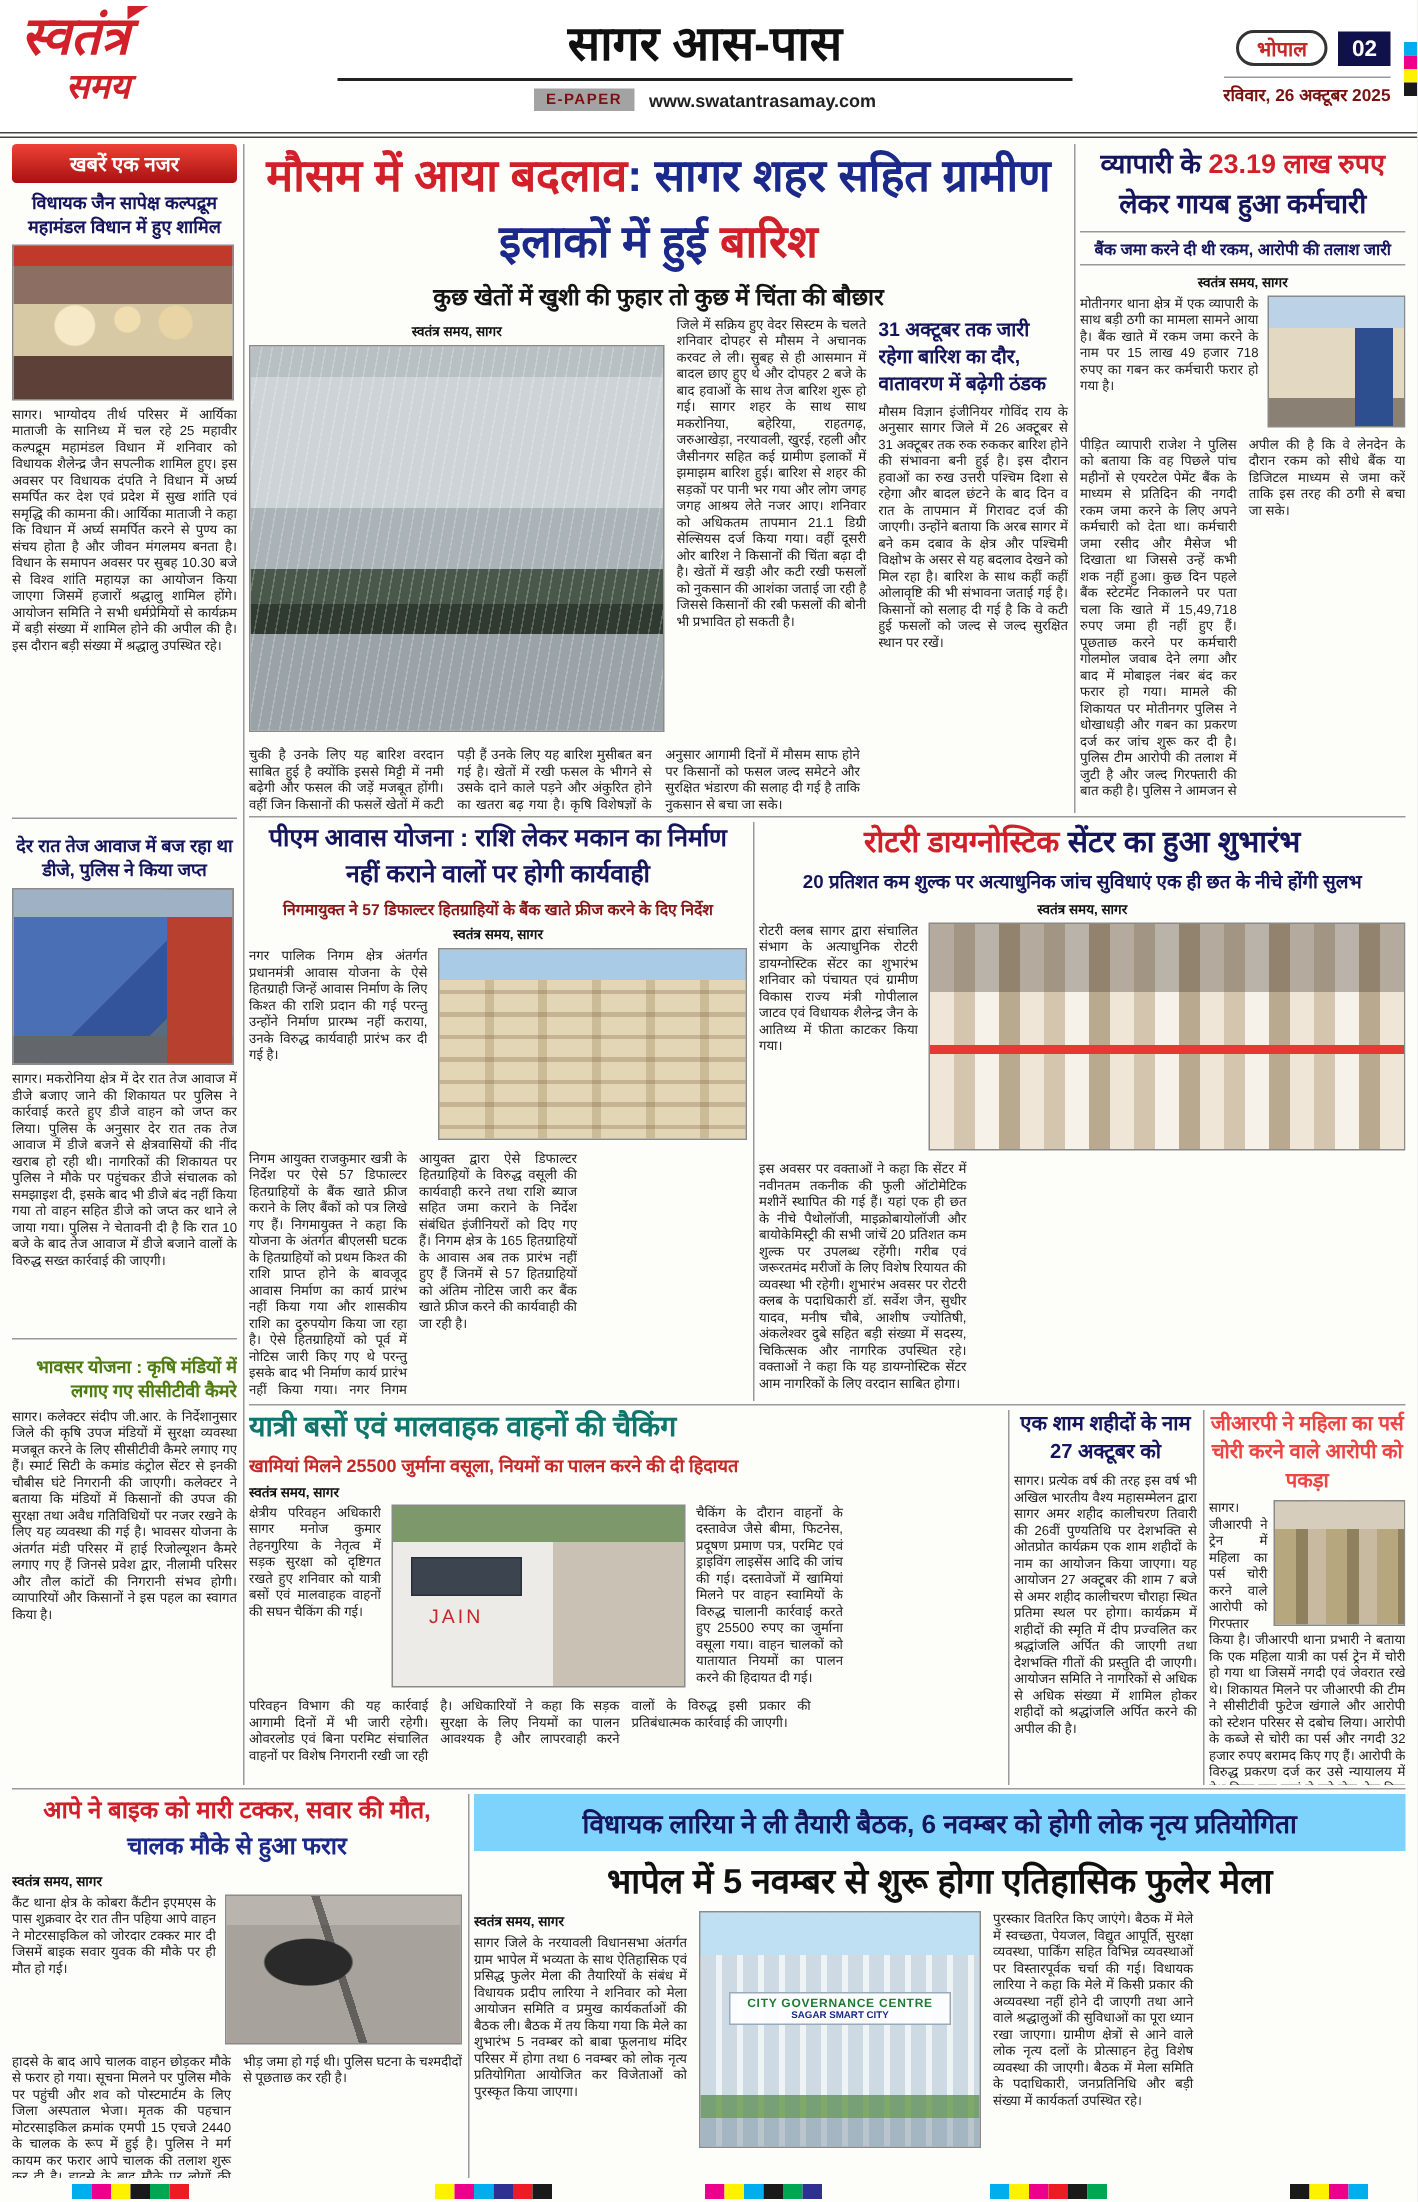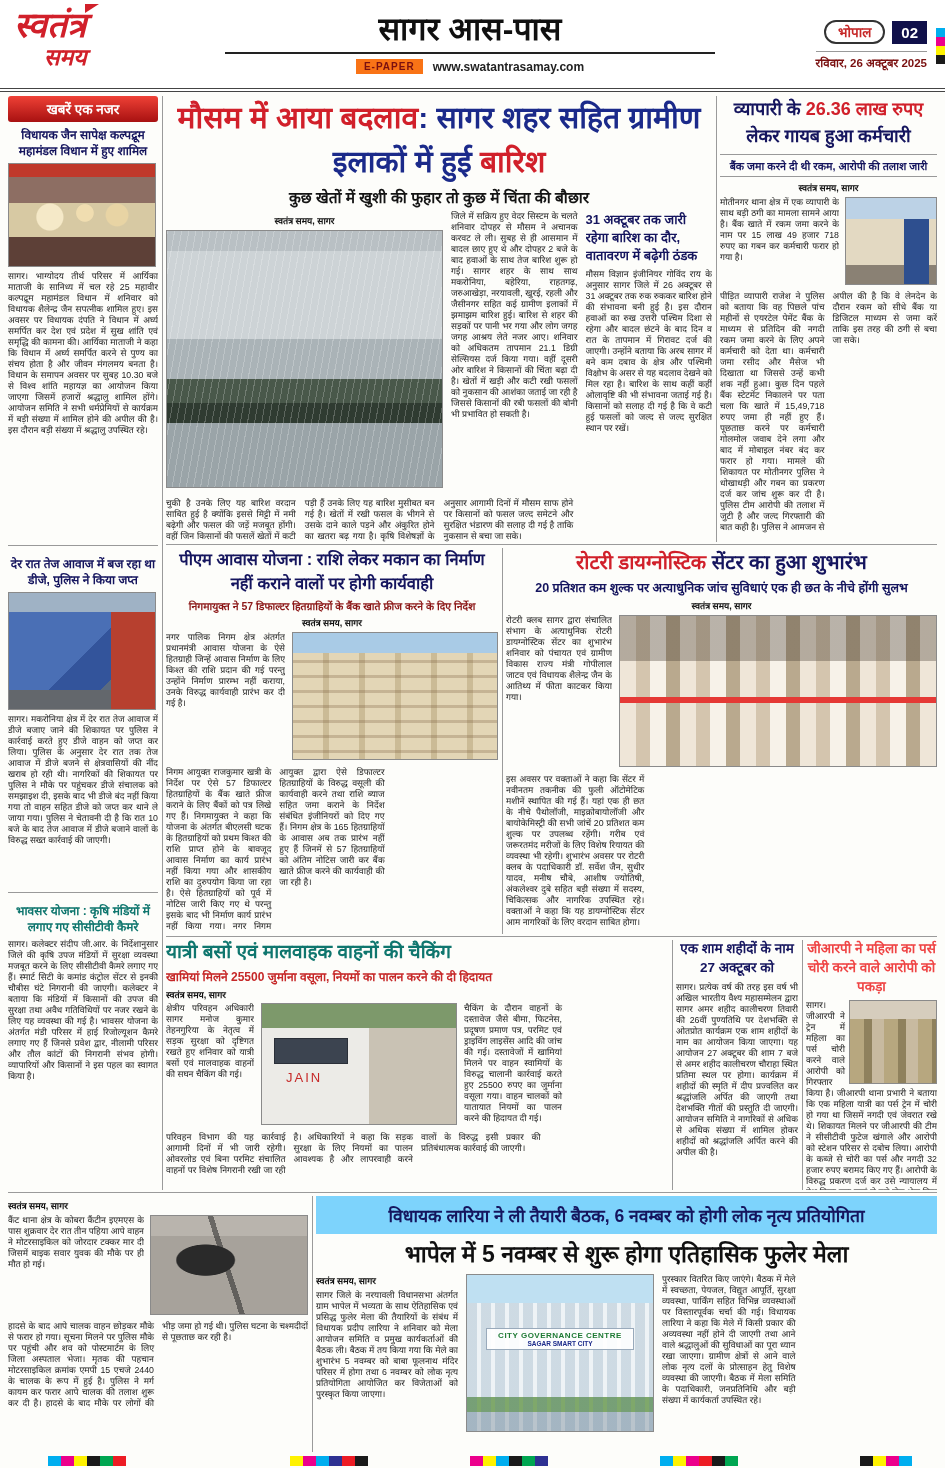--- a/index.html
+++ b/index.html
@@ -16,37 +16,37 @@
 
   
   .masthead{left:0;top:0;width:945px;height:92px;border-bottom:4px double #444;background:#fff;}
   .logo{position:absolute;left:14px;top:6px;color:#d1202a;}
   .logo-top{font-size:35px;font-weight:bold;font-style:italic;line-height:38px;}
   .logo-bottom{font-size:23px;font-weight:bold;font-style:italic;margin-left:30px;line-height:26px;}
   .flag-icon{position:absolute;right:-12px;top:-2px;width:0;height:0;border-left:14px solid #d1202a;border-bottom:9px solid transparent;}
   .mast-center{position:absolute;left:225px;top:8px;width:490px;text-align:center;}
   .section-title{font-size:32px;font-weight:bold;line-height:42px;border-bottom:2px solid #222;padding-bottom:2px;color:#101010;}
   .mast-sub{margin-top:5px;display:flex;justify-content:center;gap:10px;align-items:center;}
-  .epaper{background:#f97316;color:#7a1010;font-weight:bold;font-size:10px;padding:2px 8px;letter-spacing:1px;}
+  .epaper{background:#a3a3a3;color:#7a1010;font-weight:bold;font-size:10px;padding:2px 8px;letter-spacing:1px;}
   .website{font-weight:bold;font-size:12px;color:#222;}
   .mast-right{position:absolute;right:18px;top:20px;text-align:right;}
   .mr-row{display:flex;gap:7px;justify-content:flex-end;align-items:center;}
   .city-badge{border:2px solid #333;border-radius:14px;padding:1px 12px;color:#c62828;font-weight:bold;font-size:13.5px;}
   .page-no{background:#10104a;color:#fff;font-weight:bold;font-size:15px;padding:3px 9px;}
   .date-line{margin-top:7px;color:#7a1010;font-weight:bold;font-size:11.5px;border-top:1px solid #999;padding-top:3px;}
   .corner-cmyk{position:absolute;right:0;top:28px;display:flex;flex-direction:column;}
   .corner-cmyk i{width:9px;height:9px;display:block;}
 
   
   .sidebar{left:8px;top:96px;width:150px;height:1094px;}
   .sidebar-head{background:linear-gradient(180deg,#ef4136,#a81111);color:#fff;font-weight:bold;font-size:13.5px;text-align:center;padding:4px 0;border-radius:3px;}
   .sb-article{overflow:hidden;border-bottom:1px solid #999;padding-bottom:4px;margin-bottom:5px;}
   .sb-a1{height:424px;} .sb-a2{height:342px;} .sb-a3{height:288px;border-bottom:none;}
   .sb-title{color:#15155e;font-size:12px;font-weight:bold;text-align:center;line-height:1.35;margin:5px 0 4px;}
-  .sb-title.red{color:#0f766e;}
+  .sb-title.red{color:#4d7c0f;text-align:right;}
   .photo-stage{width:148px;height:104px;margin-bottom:4px;background:
     linear-gradient(180deg,#c0392b 0 13%,rgba(0,0,0,0) 13%),
     radial-gradient(circle at 28% 52%, #f5e9c8 0 11%, rgba(0,0,0,0) 12%),
     radial-gradient(circle at 52% 48%, #f0ddb0 0 9%, rgba(0,0,0,0) 10%),
     radial-gradient(circle at 74% 50%, #e8d4a4 0 9%, rgba(0,0,0,0) 10%),
     linear-gradient(180deg,#8d6e63 0 38%,#d7c9a3 38% 72%,#5d4037 72%);}
   .photo-dj{width:148px;height:118px;margin-bottom:4px;background:
     linear-gradient(180deg,#9fb2c5 0 16%,rgba(0,0,0,0) 16%),
     linear-gradient(90deg,rgba(0,0,0,0) 70%,#b7402f 70%),
     linear-gradient(0deg,#63676c 0 16%,rgba(0,0,0,0) 16%),
@@ -230,21 +230,21 @@
       </div>
       <div class="main-col">
         <h3 class="substory-title">31 अक्टूबर तक जारी रहेगा बारिश का दौर, वातावरण में बढ़ेगी ठंडक</h3>
         <p class="body">मौसम विज्ञान इंजीनियर गोविंद राय के अनुसार सागर जिले में 26 अक्टूबर से 31 अक्टूबर तक रुक रुककर बारिश होने की संभावना बनी हुई है। इस दौरान हवाओं का रुख उत्तरी पश्चिम दिशा से रहेगा और बादल छंटने के बाद दिन व रात के तापमान में गिरावट दर्ज की जाएगी। उन्होंने बताया कि अरब सागर में बने कम दबाव के क्षेत्र और पश्चिमी विक्षोभ के असर से यह बदलाव देखने को मिल रहा है। बारिश के साथ कहीं कहीं ओलावृष्टि की भी संभावना जताई गई है। किसानों को सलाह दी गई है कि वे कटी हुई फसलों को जल्द से जल्द सुरक्षित स्थान पर रखें।</p>
       </div>
     </div>
     <p class="body bottom-strip">चुकी है उनके लिए यह बारिश वरदान साबित हुई है क्योंकि इससे मिट्टी में नमी बढ़ेगी और फसल की जड़ें मजबूत होंगी। वहीं जिन किसानों की फसलें खेतों में कटी पड़ी हैं उनके लिए यह बारिश मुसीबत बन गई है। खेतों में रखी फसल के भीगने से उसके दाने काले पड़ने और अंकुरित होने का खतरा बढ़ गया है। कृषि विशेषज्ञों के अनुसार आगामी दिनों में मौसम साफ होने पर किसानों को फसल जल्द समेटने और सुरक्षित भंडारण की सलाह दी गई है ताकि नुकसान से बचा जा सके।</p>
   </section>
 
   <section class="trader-story">
-    <h2 class="trader-headline"><span>व्यापारी के </span><span class="red">26.36 लाख रुपए</span><span> लेकर गायब हुआ कर्मचारी</span></h2>
+    <h2 class="trader-headline"><span>व्यापारी के </span><span class="red">23.19 लाख रुपए</span><span> लेकर गायब हुआ कर्मचारी</span></h2>
     <div class="trader-subhead">बैंक जमा करने दी थी रकम, आरोपी की तलाश जारी</div>
     <div class="byline">स्वतंत्र समय, सागर</div>
     <div class="trader-row">
       <p class="body trader-intro">मोतीनगर थाना क्षेत्र में एक व्यापारी के साथ बड़ी ठगी का मामला सामने आया है। बैंक खाते में रकम जमा करने के नाम पर 15 लाख 49 हजार 718 रुपए का गबन कर कर्मचारी फरार हो गया है।</p>
       <div class="photo photo-police-station"></div>
     </div>
     <p class="body trader-rest">पीड़ित व्यापारी राजेश ने पुलिस को बताया कि वह पिछले पांच महीनों से एयरटेल पेमेंट बैंक के माध्यम से प्रतिदिन की नगदी रकम जमा करने के लिए अपने कर्मचारी को देता था। कर्मचारी जमा रसीद और मैसेज भी दिखाता था जिससे उन्हें कभी शक नहीं हुआ। कुछ दिन पहले बैंक स्टेटमेंट निकालने पर पता चला कि खाते में 15,49,718 रुपए जमा ही नहीं हुए हैं। पूछताछ करने पर कर्मचारी गोलमोल जवाब देने लगा और बाद में मोबाइल नंबर बंद कर फरार हो गया। मामले की शिकायत पर मोतीनगर पुलिस ने धोखाधड़ी और गबन का प्रकरण दर्ज कर जांच शुरू कर दी है। पुलिस टीम आरोपी की तलाश में जुटी है और जल्द गिरफ्तारी की बात कही है। पुलिस ने आमजन से अपील की है कि वे लेनदेन के दौरान रकम को सीधे बैंक या डिजिटल माध्यम से जमा करें ताकि इस तरह की ठगी से बचा जा सके।</p>
   </section>
 
   <section class="pm-awas">
@@ -291,20 +291,21 @@
 
   <section class="grp">
     <h3 class="grp-headline">जीआरपी ने महिला का पर्स चोरी करने वाले आरोपी को पकड़ा</h3>
     <div class="grp-body body">
       <div class="photo photo-arrest"></div>
       <span>सागर। जीआरपी ने ट्रेन में महिला का पर्स चोरी करने वाले आरोपी को गिरफ्तार किया है। जीआरपी थाना प्रभारी ने बताया कि एक महिला यात्री का पर्स ट्रेन में चोरी हो गया था जिसमें नगदी एवं जेवरात रखे थे। शिकायत मिलने पर जीआरपी की टीम ने सीसीटीवी फुटेज खंगाले और आरोपी को स्टेशन परिसर से दबोच लिया। आरोपी के कब्जे से चोरी का पर्स और नगदी 32 हजार रुपए बरामद किए गए हैं। आरोपी के विरुद्ध प्रकरण दर्ज कर उसे न्यायालय में पेश किया गया जहां से उसे जेल भेज दिया गया।</span>
     </div>
   </section>
 
   <section class="bike">
+    <h2 class="bike-headline"><span class="red">आपे ने बाइक को मारी टक्कर, सवार की मौत,</span><span class="blue"> चालक मौके से हुआ फरार</span></h2>
     <div class="byline" style="text-align:left;">स्वतंत्र समय, सागर</div>
     <div class="bike-row">
       <p class="body bike-intro">कैंट थाना क्षेत्र के कोबरा कैंटीन इएमएस के पास शुक्रवार देर रात तीन पहिया आपे वाहन ने मोटरसाइकिल को जोरदार टक्कर मार दी जिसमें बाइक सवार युवक की मौके पर ही मौत हो गई।</p>
       <div class="photo photo-bike"></div>
     </div>
     <p class="body bike-rest">हादसे के बाद आपे चालक वाहन छोड़कर मौके से फरार हो गया। सूचना मिलने पर पुलिस मौके पर पहुंची और शव को पोस्टमार्टम के लिए जिला अस्पताल भेजा। मृतक की पहचान मोटरसाइकिल क्रमांक एमपी 15 एचजे 2440 के चालक के रूप में हुई है। पुलिस ने मर्ग कायम कर फरार आपे चालक की तलाश शुरू कर दी है। हादसे के बाद मौके पर लोगों की भीड़ जमा हो गई थी। पुलिस घटना के चश्मदीदों से पूछताछ कर रही है।</p>
   </section>
 
   <section class="banner">
     <span class="banner-text">विधायक लारिया ने ली तैयारी बैठक, 6 नवम्बर को होगी लोक नृत्य प्रतियोगिता</span>

